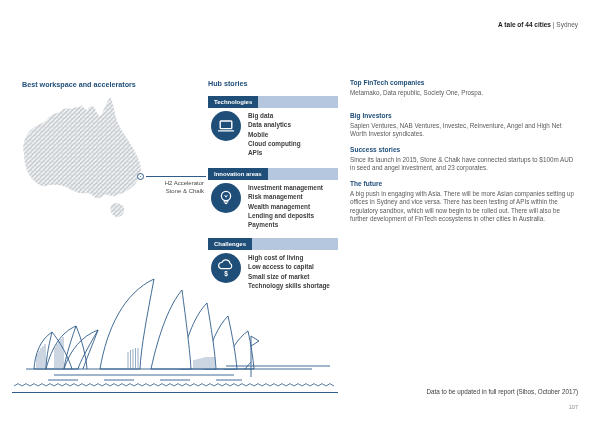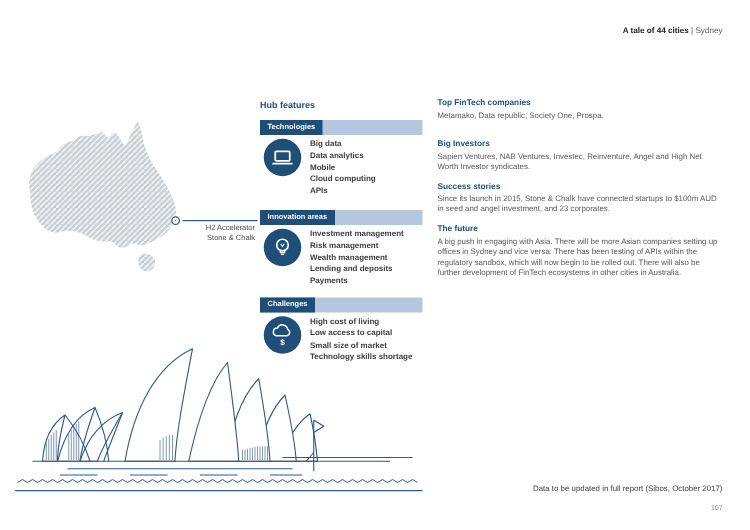--- a/index.html
+++ b/index.html
@@ -34,20 +34,21 @@
   .pagenum{position:absolute;right:22px;top:404px;font-size:5.5px;color:#8a8a8a;}
   .opera{position:absolute;left:8px;top:274px;}
 </style>
 </head>
 <body>
 
 <div class="page">
 
   <div class="hdr"><span class="hb">A tale of 44 cities</span>&nbsp;<span>|</span>&nbsp;<span>Sydney</span></div>
 
+  <div class="col-title" style="left:22px;top:80px;">Best workspace and accelerators</div>
 
   <svg class="map-svg" width="142" height="140" viewBox="0 0 142 140">
     <defs>
       <pattern id="hatch" patternUnits="userSpaceOnUse" width="4.4" height="4.4">
         <rect width="4.4" height="4.4" fill="#C9CED3"></rect>
         <path d="M-1,5.4 L5.4,-1" stroke="#ffffff" stroke-width="1.1"></path>
       </pattern>
     </defs>
     <path fill="url(#hatch)" d="
       M10,46 C12,38 16,34 22,30 C26,27 30,28 34,22 C38,17 44,18 48,14
@@ -64,21 +65,21 @@
 
   <div class="marker">
       <span class="dot"></span>
     </div>
   <div class="marker-line"></div>
   <div class="marker-label">
     <div>H2 Accelerator</div>
     <div>Stone &amp; Chalk</div>
   </div>
 
-  <div class="col-title" style="left:208px;top:79px;">Hub features</div>
+  <div class="col-title" style="left:208px;top:79px;">Hub stories</div>
 
   <div class="bar" style="top:96px;">
     <span class="bar-label">Technologies</span>
   </div>
   <div class="icon-circle" style="top:111px;">
     <svg width="24" height="24" viewBox="0 0 24 24">
       <rect x="6.2" y="7" width="11.6" height="7.6" rx="0.8" fill="none" stroke="#fff" stroke-width="1.4"></rect>
       <path d="M4.5,16.9 H19.5" stroke="#fff" stroke-width="1.4" stroke-linecap="round" fill="none"></path>
     </svg>
   </div>

